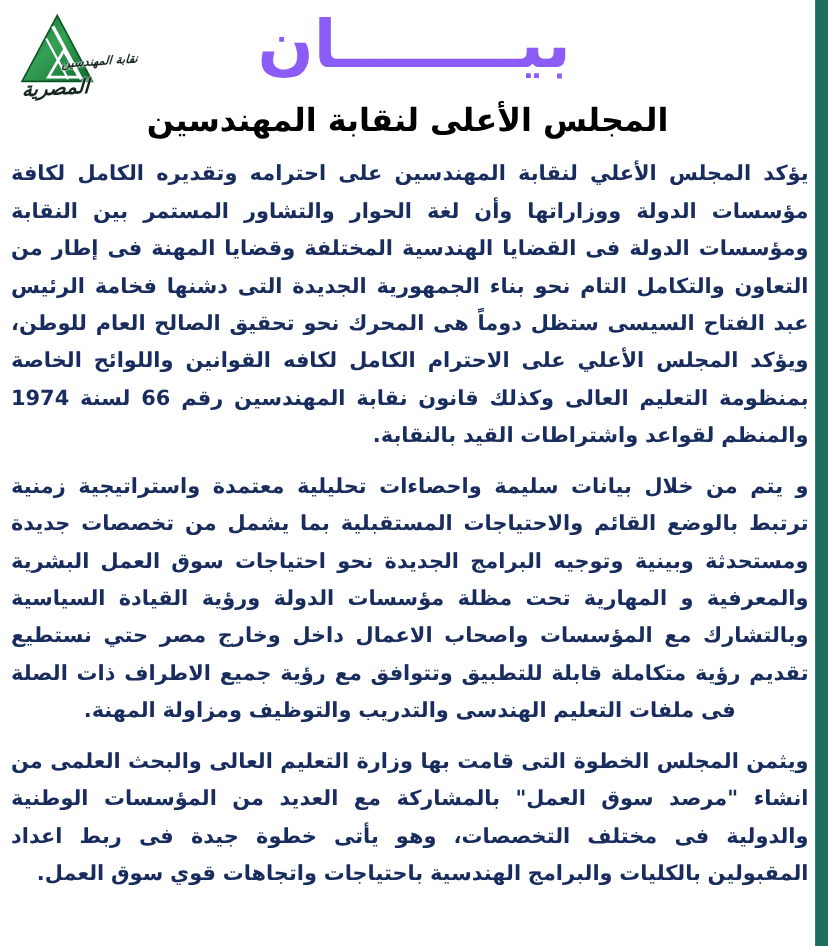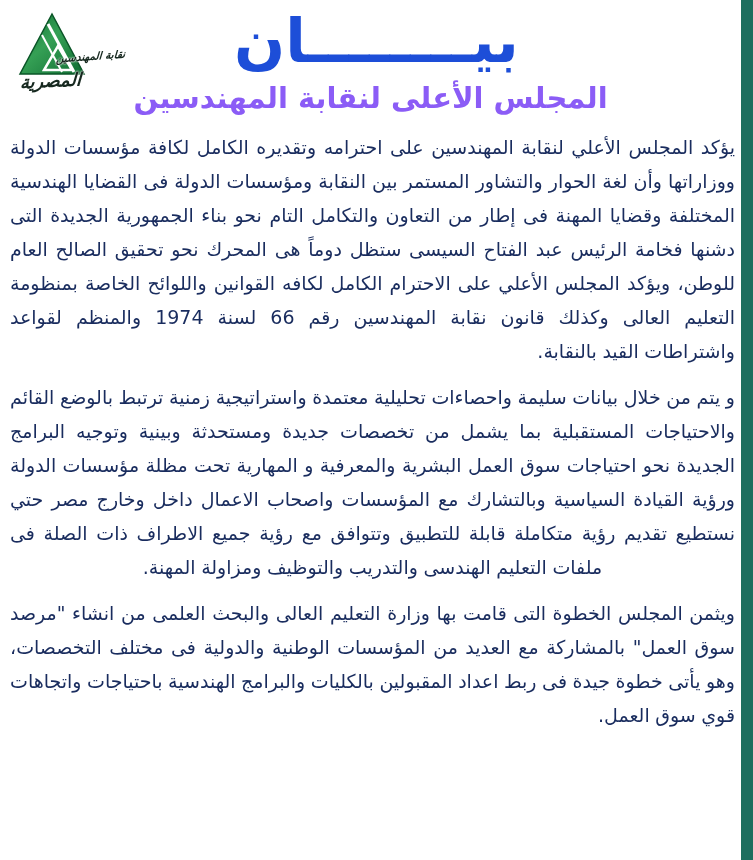--- a/index.html
+++ b/index.html
@@ -32,40 +32,40 @@
   }
   .logo-t2{
     position:absolute;top:60px;left:8px;
     font-size:18px;font-weight:bold;font-style:italic;
     color:#16281f;white-space:nowrap;
     transform:rotate(-3deg) skewX(-6deg);
     text-shadow:0 0 2px #ffffff,0 0 2px #ffffff;
   }
   
   .title{
-    margin:8px 0 5px 0;
+    margin:8px 0 16px 0;
     text-align:center;
     font-size:60px;line-height:1.12;
-    font-weight:bold;color:#1d4ed8;
+    font-weight:bold;color:#8b5cf6;
   }
   .subtitle{
     margin:2px 12px 0 0;
     text-align:center;
     font-size:29px;line-height:1.25;
-    font-weight:bold;color:#8b5cf6;
+    font-weight:bold;color:#000000;
   }
   
   .body{
     padding:14px 18px 0 10px;
   }
   .para{
     margin:0 0 12px 0;
     font-size:19px;
     line-height:34px;
-    font-weight:normal;
+    font-weight:bold;
     color:#192c5e;
     text-align:justify;
     word-spacing:-0.5px;
   }
   .last-right{text-align-last:right;-moz-text-align-last:right;}
   .last-center{text-align-last:center;-moz-text-align-last:center;}
 </style>
 </head>
 <body>
 

